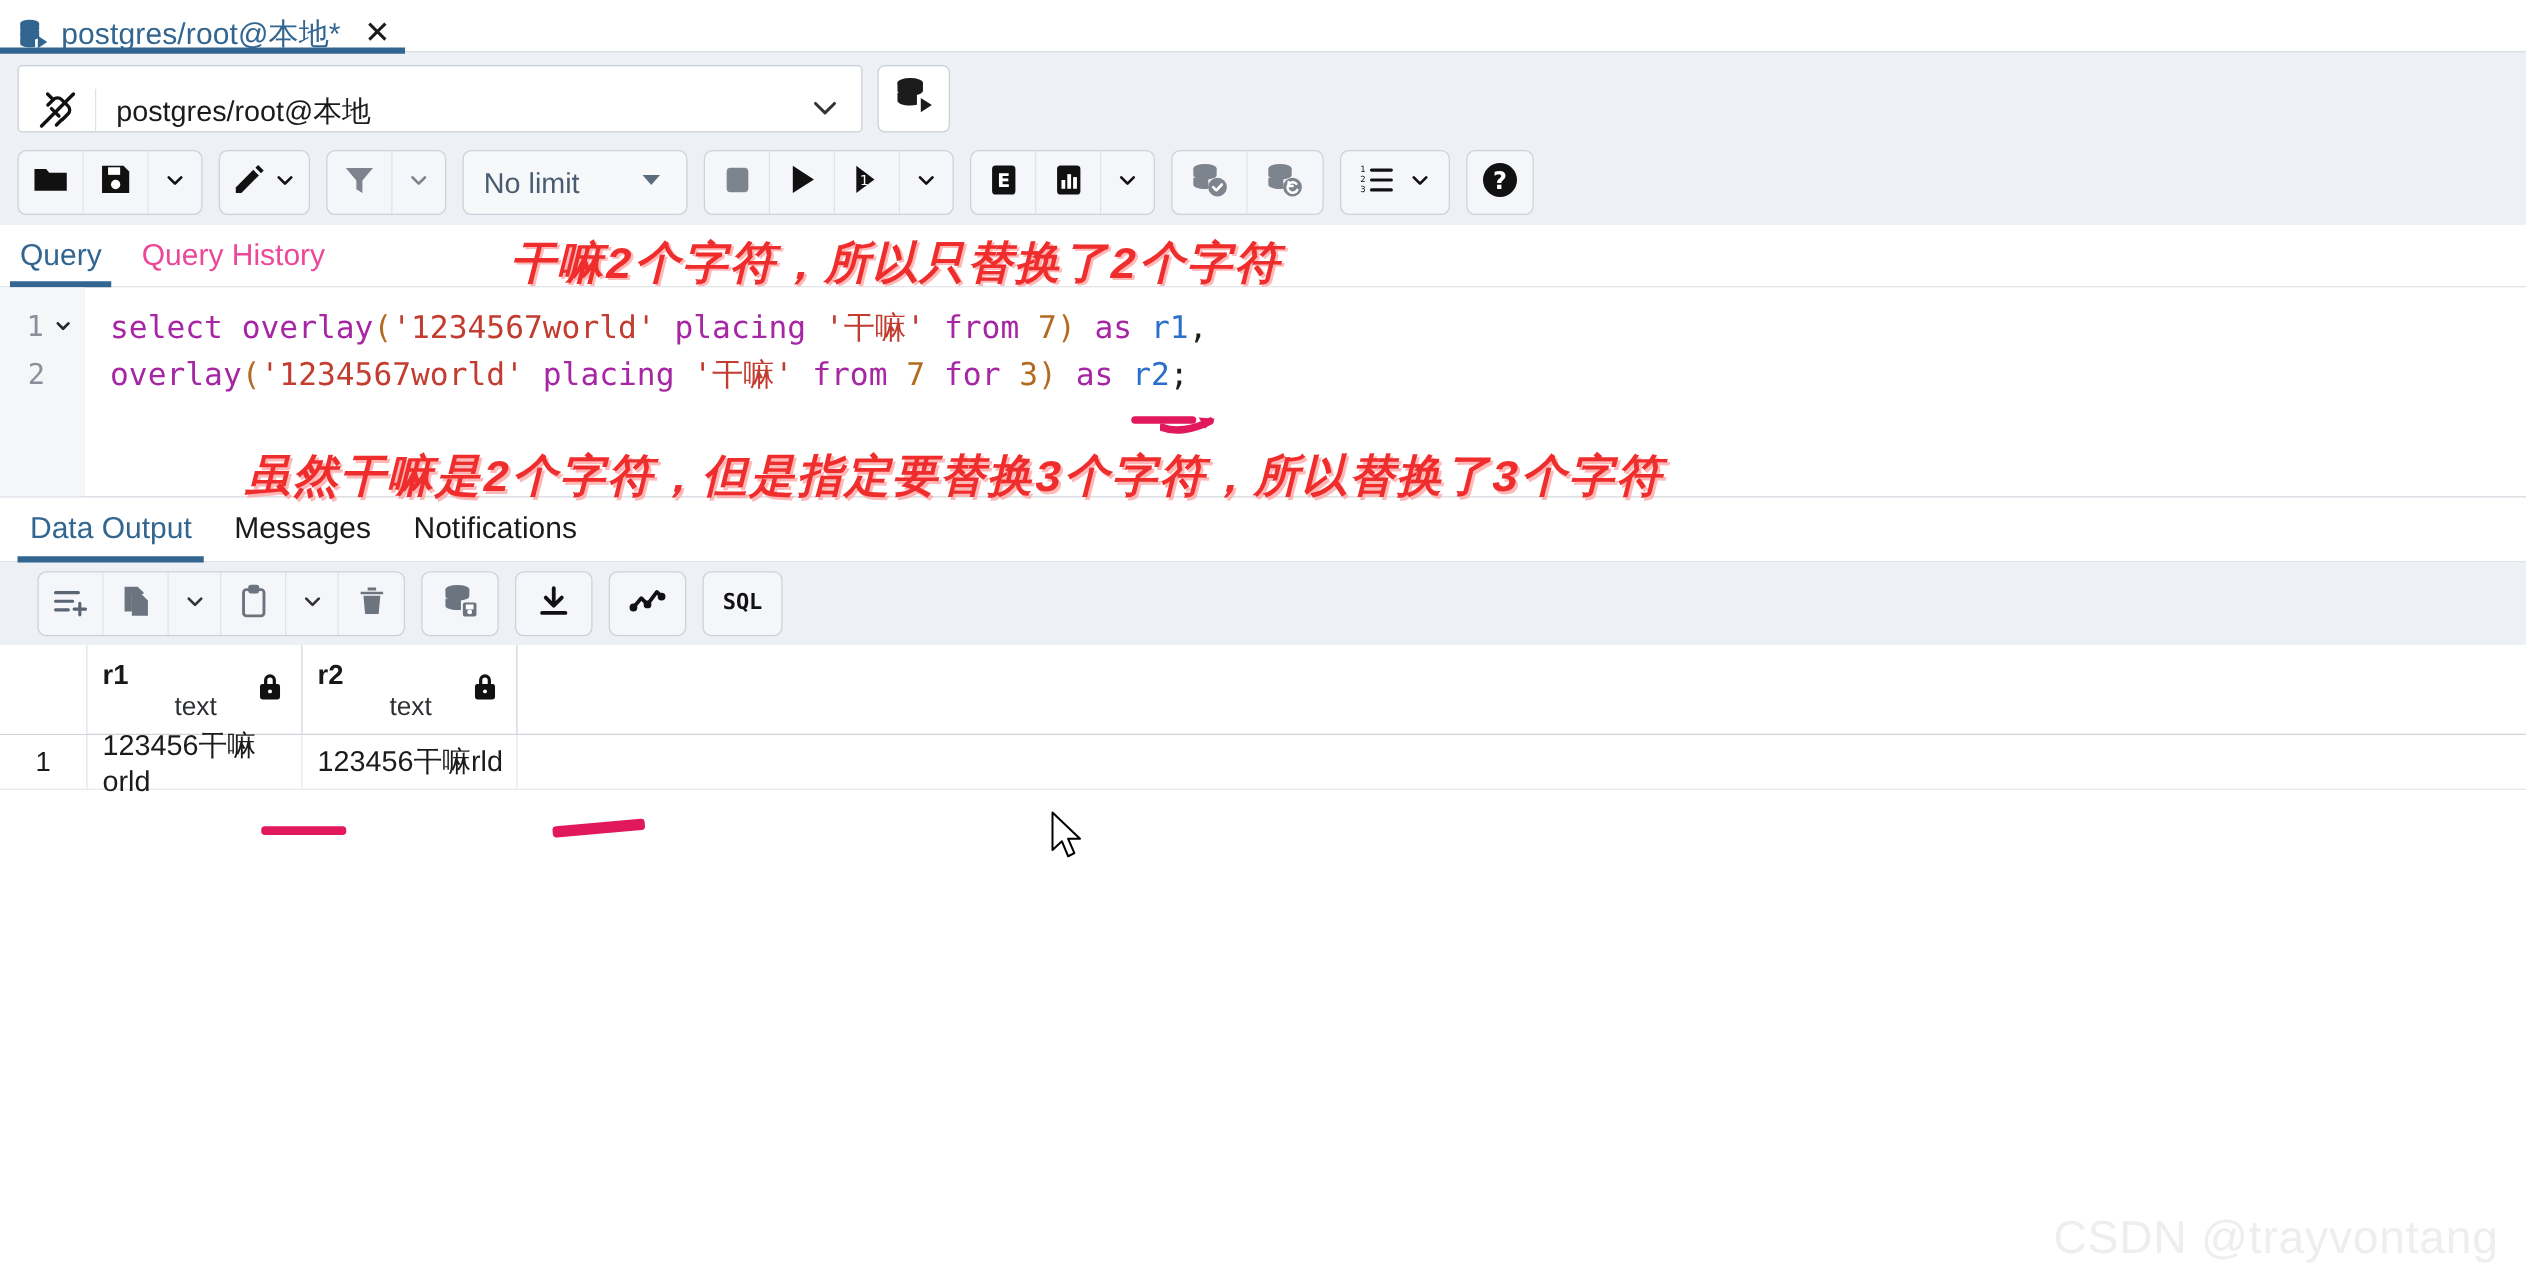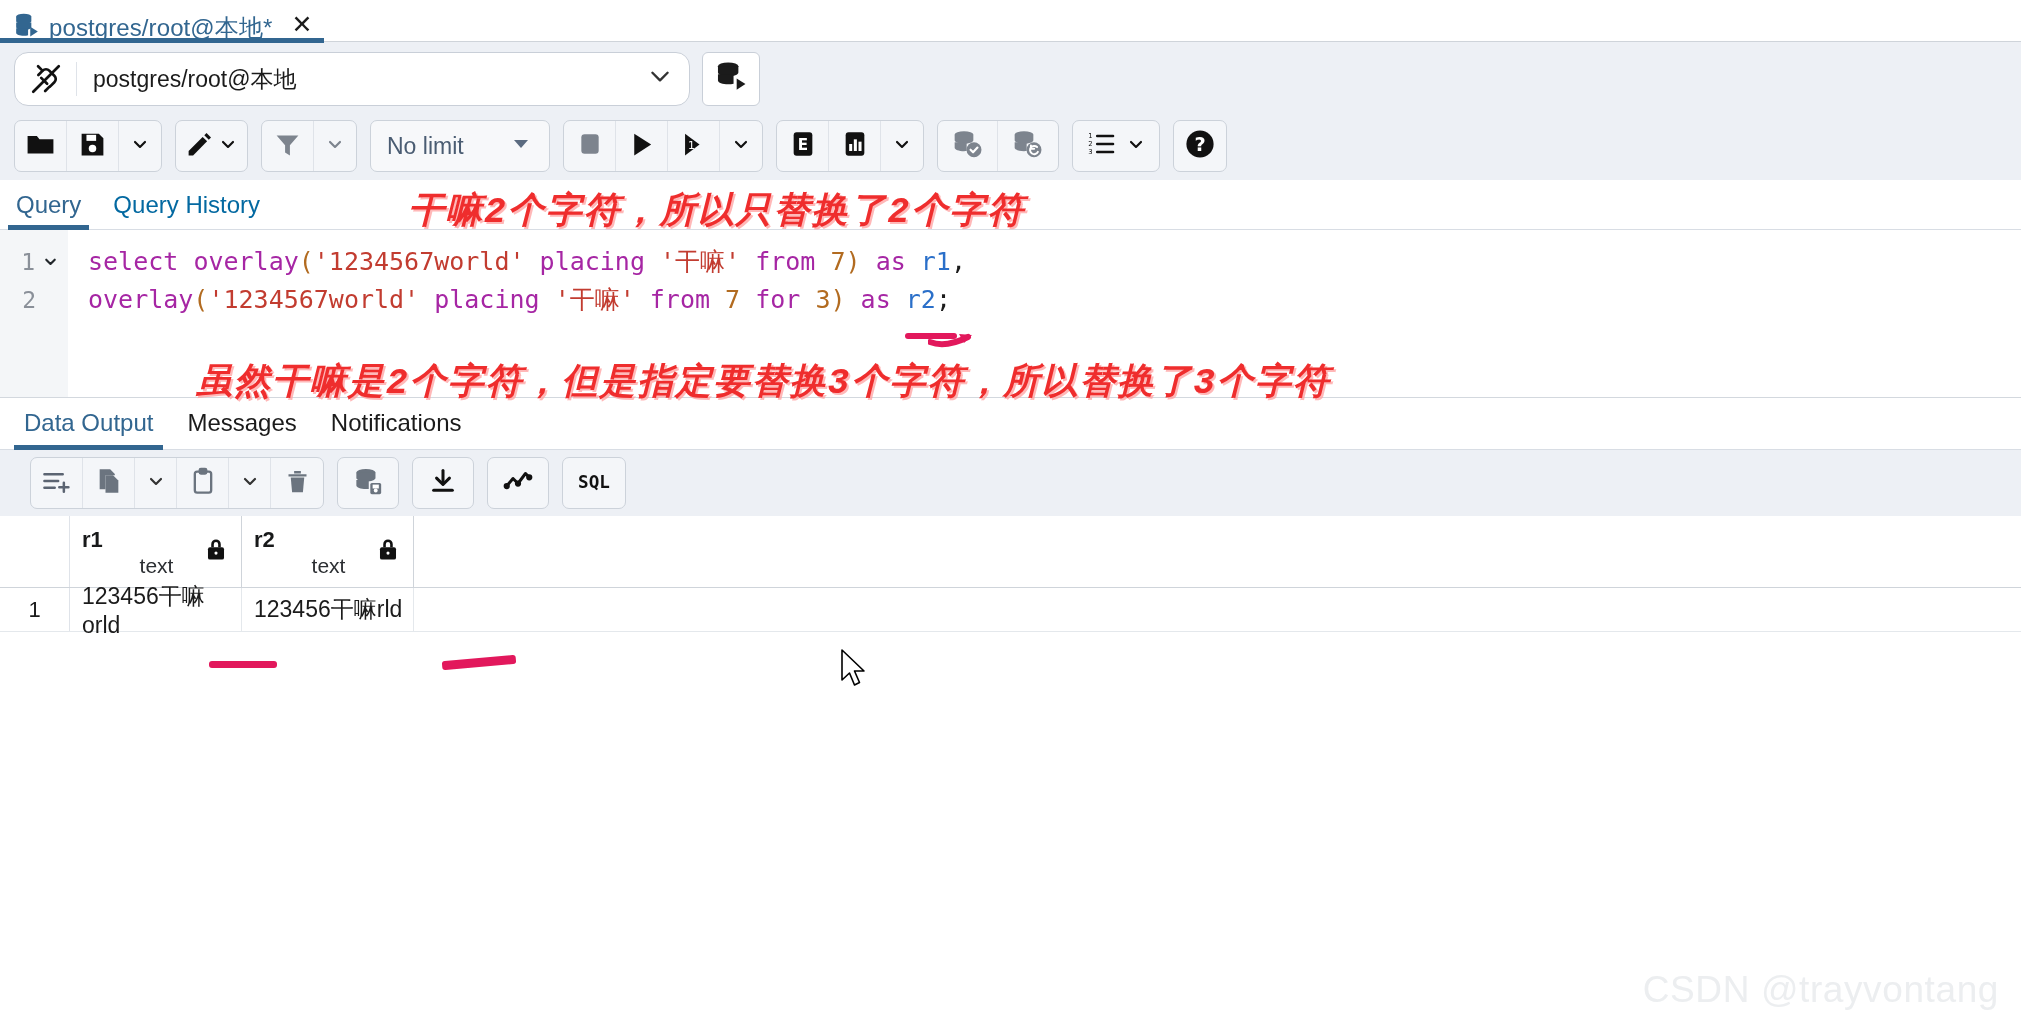--- a/index.html
+++ b/index.html
@@ -14,21 +14,21 @@
 
   
   .tabstrip {
     position: relative;
     height: 42px;
     background: #fff;
     border-bottom: 1px solid #cfd4da;
     display: flex; align-items: center;
   }
   .tab {
-    display: flex; gap: 9px;
+    display: flex; align-items: center; gap: 9px;
     height: 42px; padding: 12px 12px 0 14px;
     position: relative;
   }
   .tab.active:after {
     content:""; position:absolute; left:0; right:0; bottom:-1px;
     height: 5px; background:#326690;
   }
   .tab-title {
     font-size: 24px; color: #326690; font-weight: 400;
     white-space: nowrap; letter-spacing: .1px;
@@ -39,22 +39,22 @@
   }
   .db-tab-icon { width: 26px; height: 26px; display:block; }
 
   
   .connbar {
     display: flex; align-items: center; gap: 12px;
     padding: 10px 14px 8px 14px;
     background: #edf0f5;
   }
   .conn-group {
-    display: flex; align-items: center;
-    border: 1px solid #c9cfd8; border-radius: 14px;
+    display: flex; align-items: flex-end;
+    border: 1px solid #c9cfd8; border-radius: 4px;
     background: #fff; height: 54px; flex: 0 0 auto;
   }
   .conn-icon-box {
     width: 62px; display:flex; align-items:center; justify-content:center;
     border-right: 1px solid #dfe3e9;
   }
   .conn-input {
     width: 612px; display: flex; align-items: center;
     justify-content: space-between; padding: 0 16px;
     font-size: 23px; color: #1b1b1b;
@@ -92,21 +92,21 @@
   }
   .caret-svg { width: 20px; height: 20px; }
 
   
   .qtabs {
     display: flex; align-items: flex-end; gap: 4px;
     background: #fff; padding: 0 2px;
     height: 50px; position: relative; border-bottom: 1px solid #d8dde4;
   }
   .qtab {
-    font-size: 24px; padding: 6px 14px 10px 14px; color: #0369a1;
+    font-size: 24px; padding: 6px 14px 10px 14px; color: #ec4899;
     position: relative; cursor: pointer;
   }
   .qtab.active { color: #326690; }
   .qtab.active:after {
     content:""; position:absolute; left:6px; right:6px; bottom:-1px;
     height: 5px; background: #326690;
   }
 
   
   .editor {

